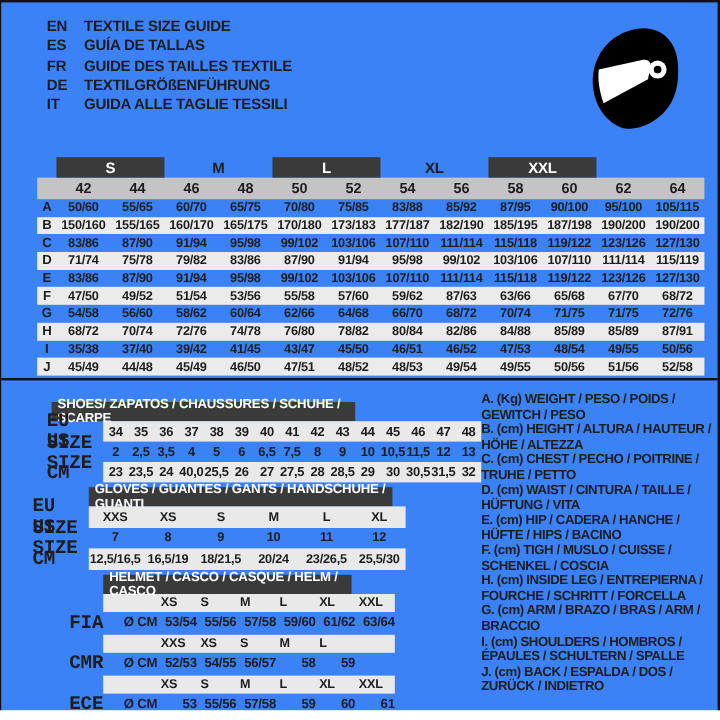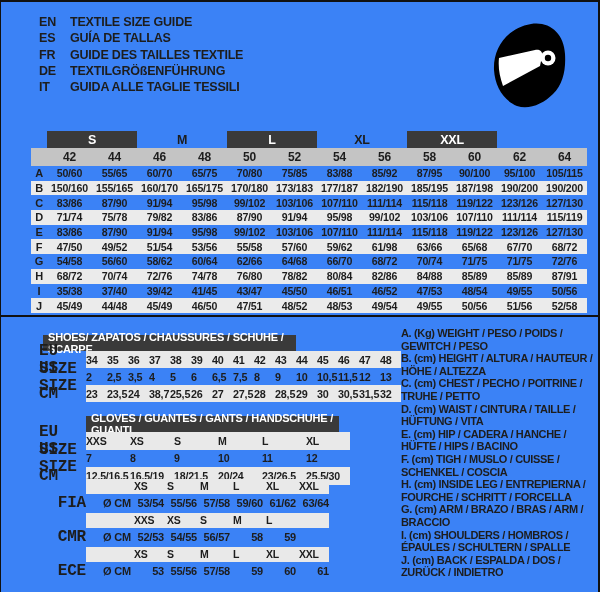--- a/index.html
+++ b/index.html
@@ -22,27 +22,27 @@
   .d-row{height:14.7px;font-size:10.6px;text-align:center;}
   .d-row.alt{background:#ebebeb;}
   .d-row .lbl{font-size:11px;}
   .divider{position:absolute;left:0;top:313px;width:600px;height:1.5px;background:#111;}
   
   .sub{position:absolute;font-weight:bold;}
   .hdr{height:16px;background:#3a3a3a;color:#fff;font-size:11px;display:flex;align-items:center;
        padding-left:5px;box-sizing:border-box;margin-left:55px;}
   .sub-row{display:flex;align-items:center;}
   .rl{width:55px;font-size:16px;padding-left:8px;box-sizing:border-box;font-family:Liberation Mono, monospace;}
-  .vals{display:grid;height:100%;align-items:center;}
+  .vals{display:grid;height:100%;align-items:center;text-align:center;}
   .vals.shaded{background:#e9e9e9;}
   #shoes{left:30px;top:333px;}
   #shoes .hdr{width:253px;margin-left:12px;}
   #shoes .sub-row{height:17px;}
   #shoes .vals{width:315px;grid-template-columns:repeat(15,1fr);font-size:10.8px;}
-  #gloves{left:30px;top:404px;margin-top:10px;}
+  #gloves{left:18px;top:404px;}
   #gloves .hdr{width:253px;}
   #gloves .sub-row{height:17.5px;}
   #gloves .vals{width:264px;grid-template-columns:repeat(6,1fr);font-size:10.6px;}
   #helmetT{left:30px;top:477px;}
   #helmetT .hdr{width:207px;}
   .h-sizes{margin-left:55px;width:243px;background:#e9e9e9;height:14.5px;display:grid;
     grid-template-columns:45px repeat(6,33px);align-items:center;font-size:10.5px;text-align:left;}
   .h-sizes div{padding-left:3px;}
   .h-vals{height:19.5px;display:grid;grid-template-columns:55px 45px repeat(6,33px);
     align-items:center;font-size:11px;text-align:left;}
@@ -190,21 +190,21 @@
         </div>
         <div class="m-row d-row alt">
           <div class="lbl">F</div>
           <div>47/50</div>
           <div>49/52</div>
           <div>51/54</div>
           <div>53/56</div>
           <div>55/58</div>
           <div>57/60</div>
           <div>59/62</div>
-          <div>61/98</div>
+          <div>87/63</div>
           <div>63/66</div>
           <div>65/68</div>
           <div>67/70</div>
           <div>68/72</div>
         </div>
         <div class="m-row d-row">
           <div class="lbl">G</div>
           <div>54/58</div>
           <div>56/60</div>
           <div>58/62</div>
@@ -310,21 +310,21 @@
             <div>12</div>
             <div>13</div>
           </div>
         </div>
         <div class="sub-row">
           <div class="rl">CM</div>
           <div class="vals shaded">
             <div>23</div>
             <div>23,5</div>
             <div>24</div>
-            <div>38,7</div>
+            <div>40,0</div>
             <div>25,5</div>
             <div>26</div>
             <div>27</div>
             <div>27,5</div>
             <div>28</div>
             <div>28,5</div>
             <div>29</div>
             <div>30</div>
             <div>30,5</div>
             <div>31,5</div>
@@ -367,20 +367,21 @@
             <div>18/21,5</div>
             <div>20/24</div>
             <div>23/26,5</div>
             <div>25,5/30</div>
           </div>
         </div>
       </div>
   </div>
 
   <div class="sub" id="helmetT">
+    <div class="hdr">HELMET / CASCO / CASQUE / HELM / CASCO</div>
     <div>
         <div class="h-sizes">
           <div></div>
           <div>XS</div>
           <div>S</div>
           <div>M</div>
           <div>L</div>
           <div>XL</div>
           <div>XXL</div>
         </div>

